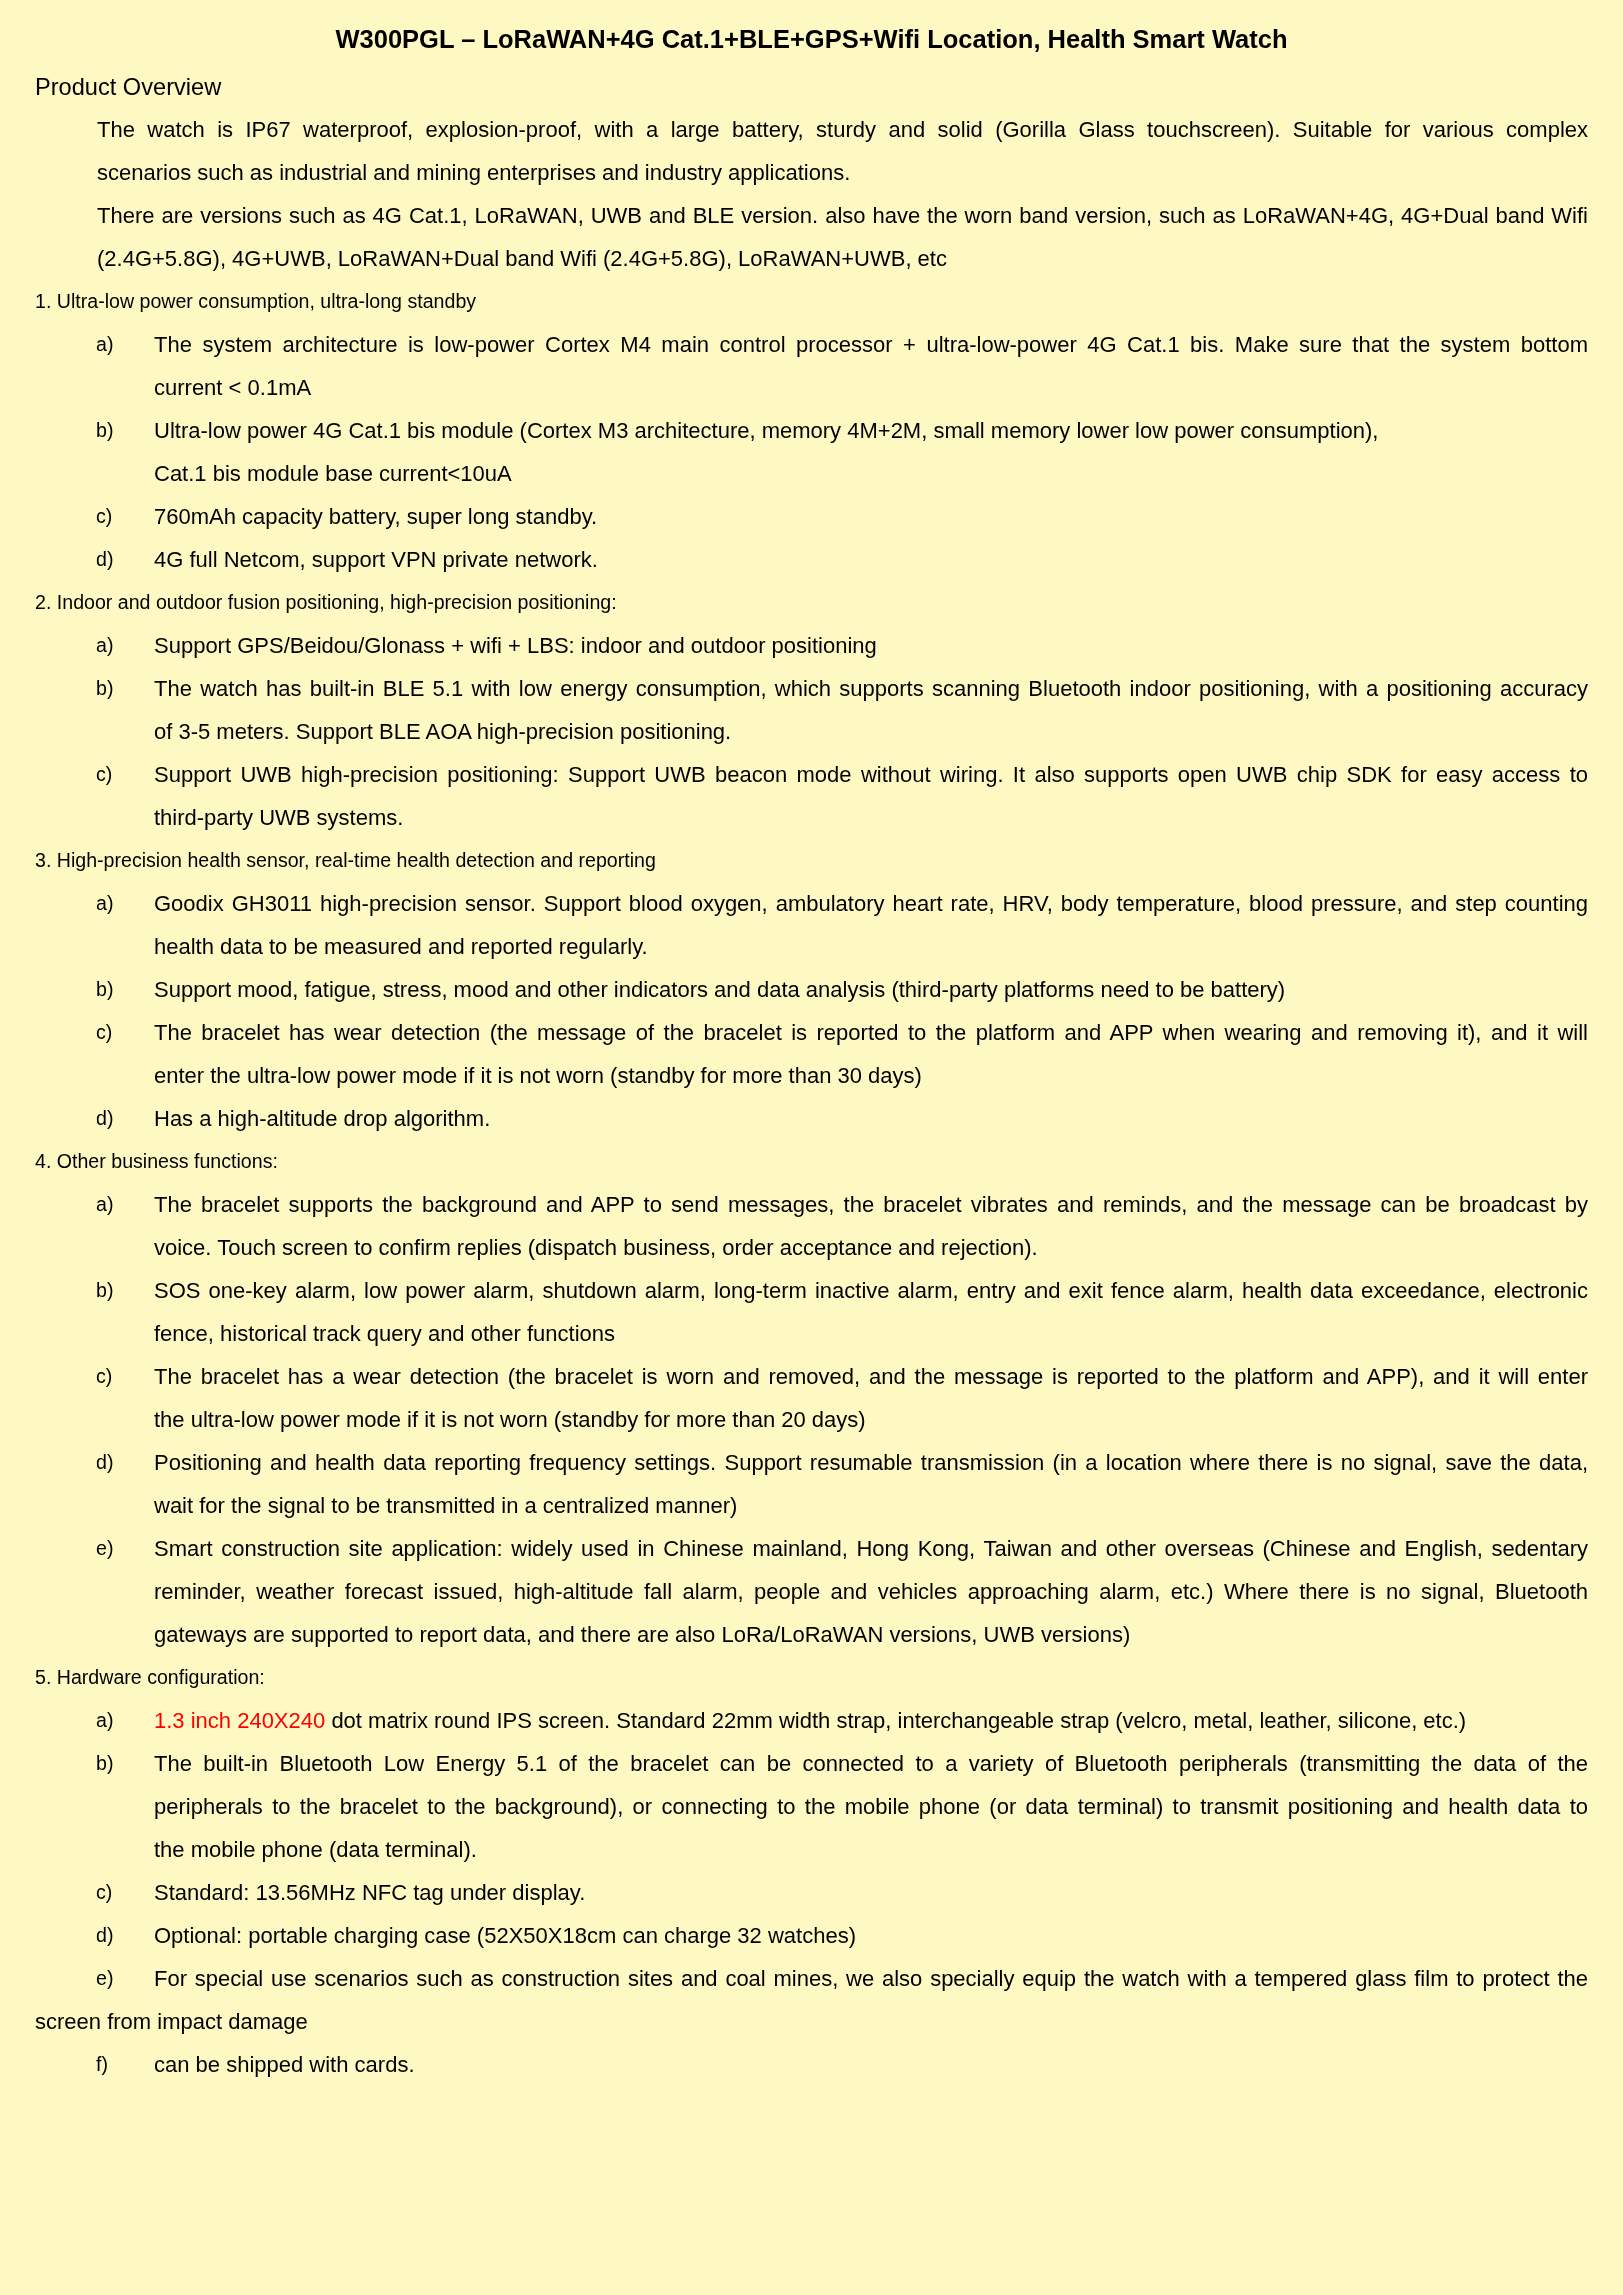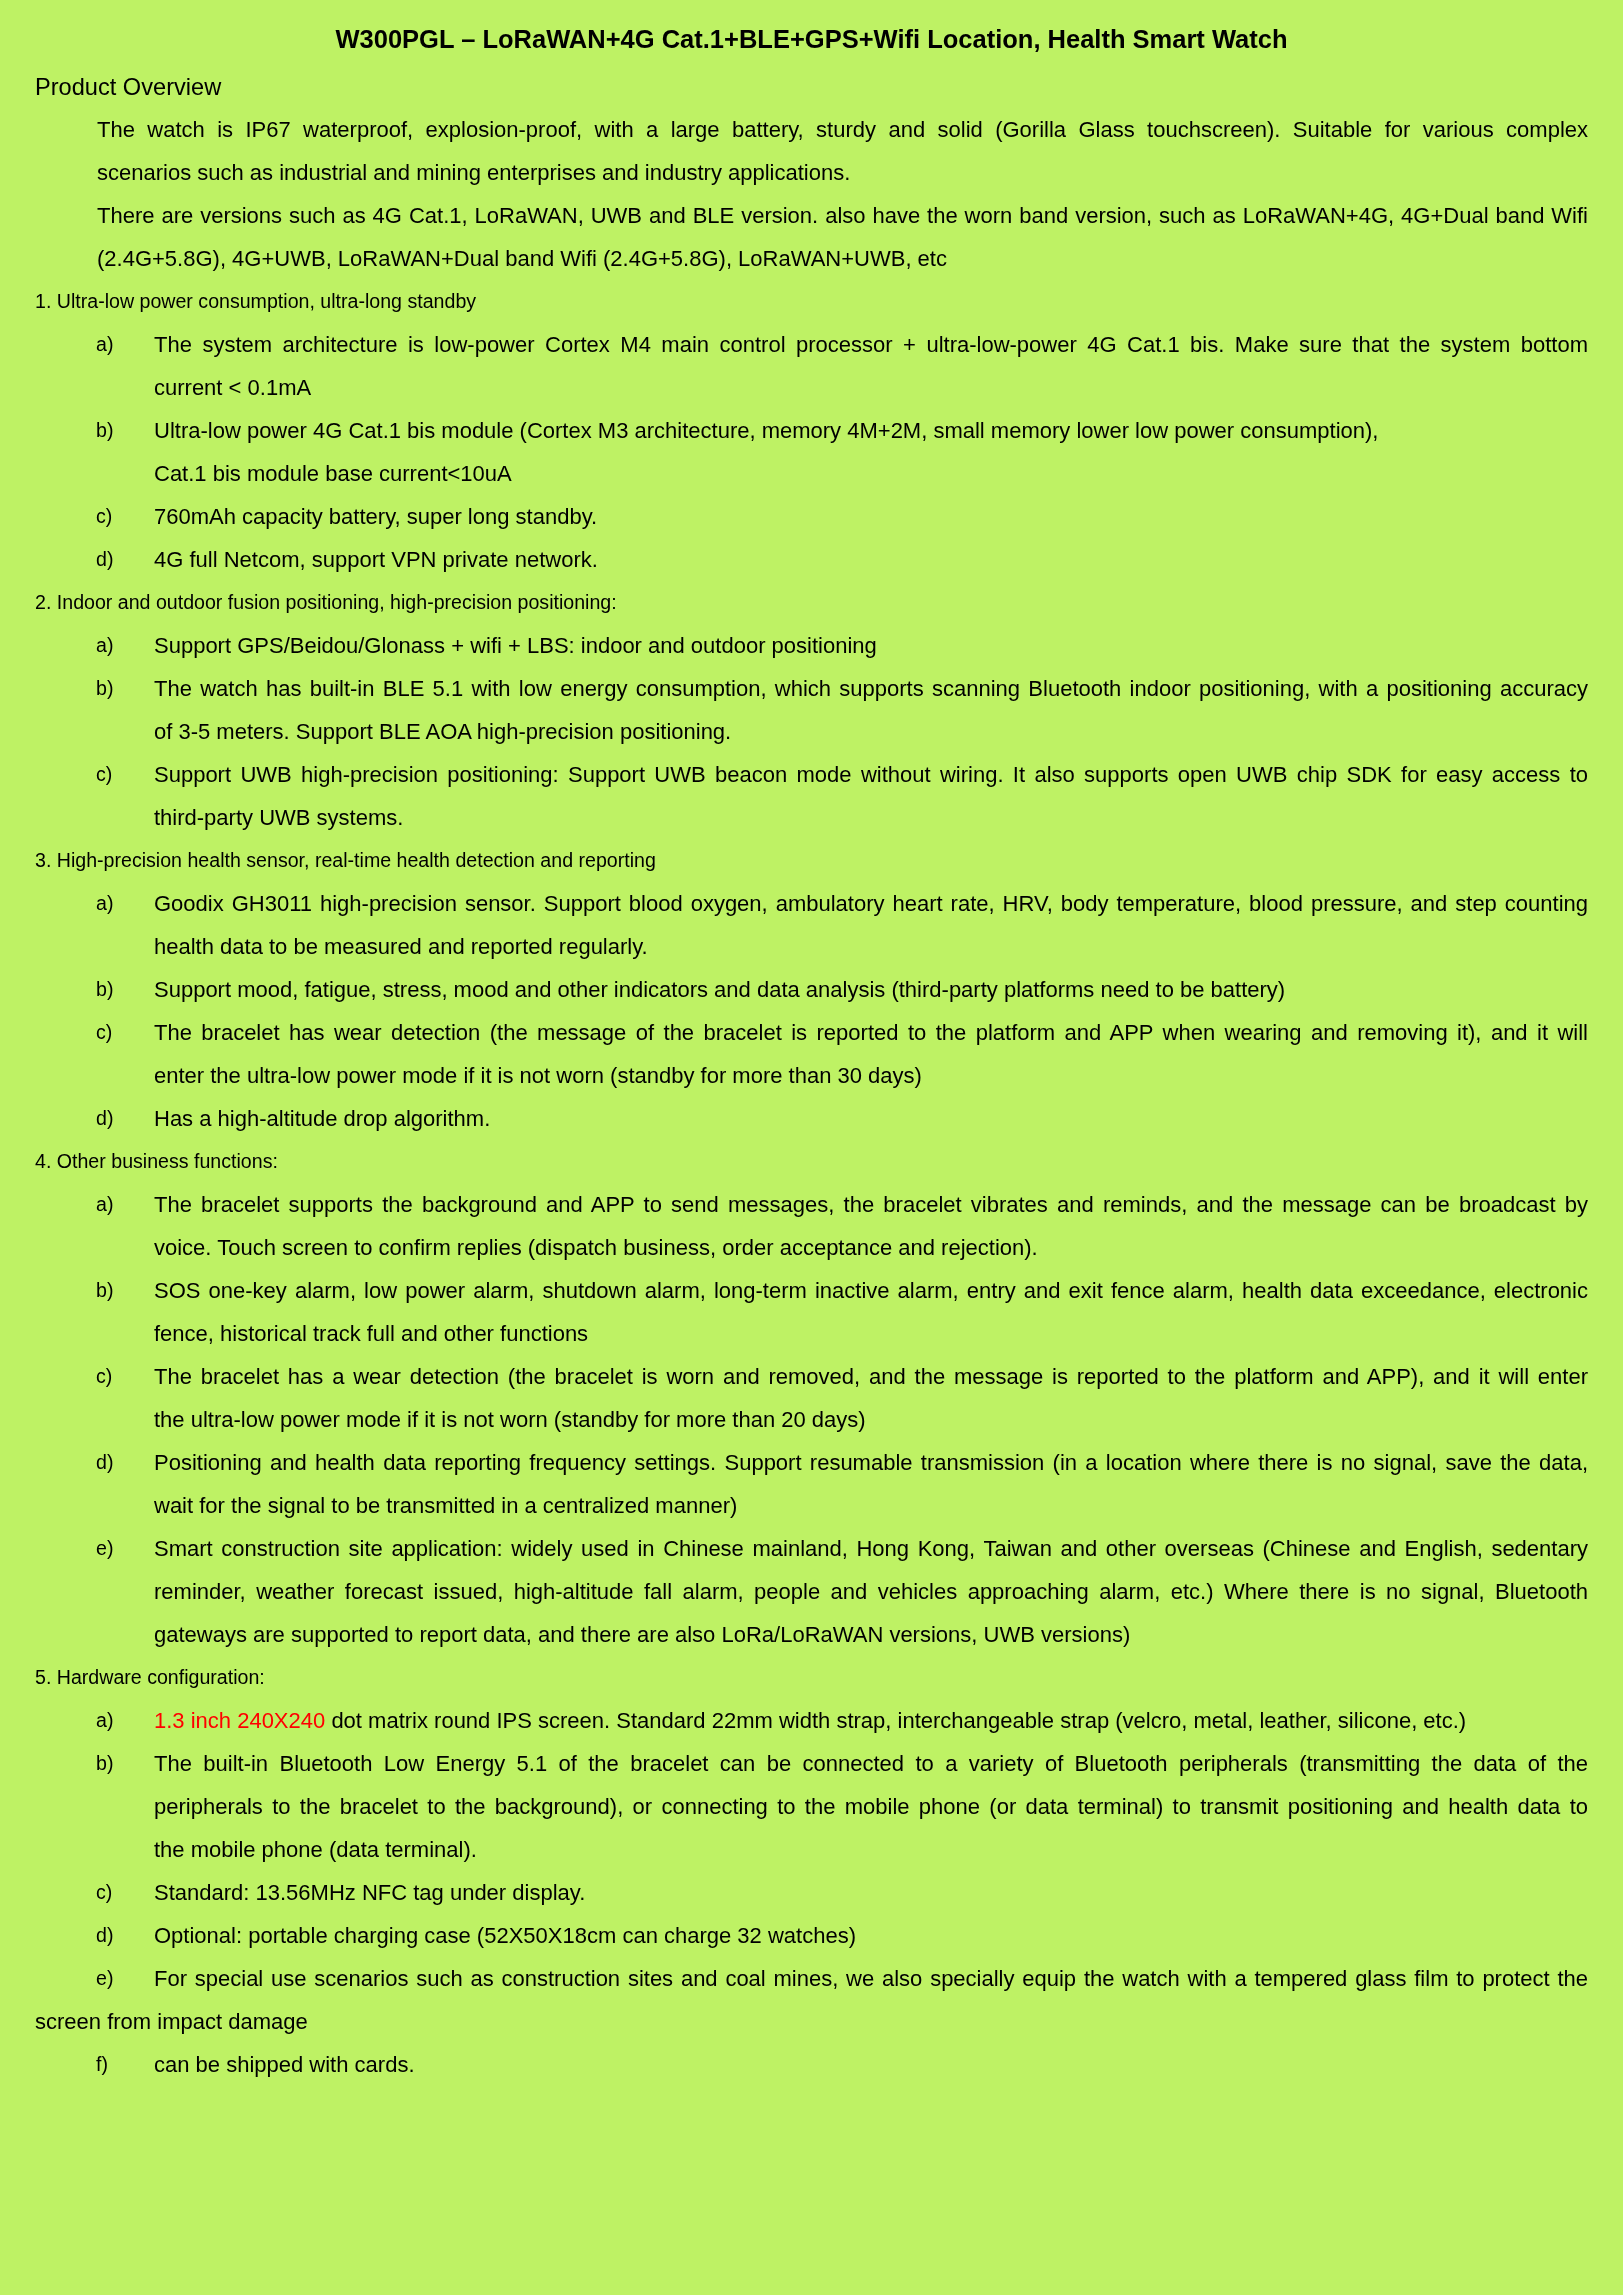--- a/index.html
+++ b/index.html
@@ -2,21 +2,21 @@
 <html style="font-size:7.9px"><head>
 <meta charset="utf-8">
 <style>
   html, body { margin: 0; padding: 0; background: #ffffff; }
   .page {
     position: relative;
     width: 1623px;
     height: 2295px;
     box-sizing: border-box;
     padding: 12.3px 35px 0 35px;
-    background: #bef264;
+    background: #fef9c3;
     color: #000000;
     font-family: "Liberation Sans", sans-serif;
     overflow: hidden;
   }
   .doc-title {
     text-align: center;
     font-weight: bold;
     font-size: 25.5px;
     line-height: 54px;
     white-space: nowrap;
@@ -151,21 +151,21 @@
     <span class="marker">a)</span>
     <div class="itxt">
       <div class="ln j">The bracelet supports the background and APP to send messages, the bracelet vibrates and reminds, and the message can be broadcast by</div>
       <div class="ln">voice. Touch screen to confirm replies (dispatch business, order acceptance and rejection).</div>
     </div>
   </div>
   <div class="row">
     <span class="marker">b)</span>
     <div class="itxt">
       <div class="ln j">SOS one-key alarm, low power alarm, shutdown alarm, long-term inactive alarm, entry and exit fence alarm, health data exceedance, electronic</div>
-      <div class="ln">fence, historical track full and other functions</div>
+      <div class="ln">fence, historical track query and other functions</div>
     </div>
   </div>
   <div class="row">
     <span class="marker">c)</span>
     <div class="itxt">
       <div class="ln j">The bracelet has a wear detection (the bracelet is worn and removed, and the message is reported to the platform and APP), and it will enter</div>
       <div class="ln">the ultra-low power mode if it is not worn (standby for more than 20 days)</div>
     </div>
   </div>
   <div class="row">

